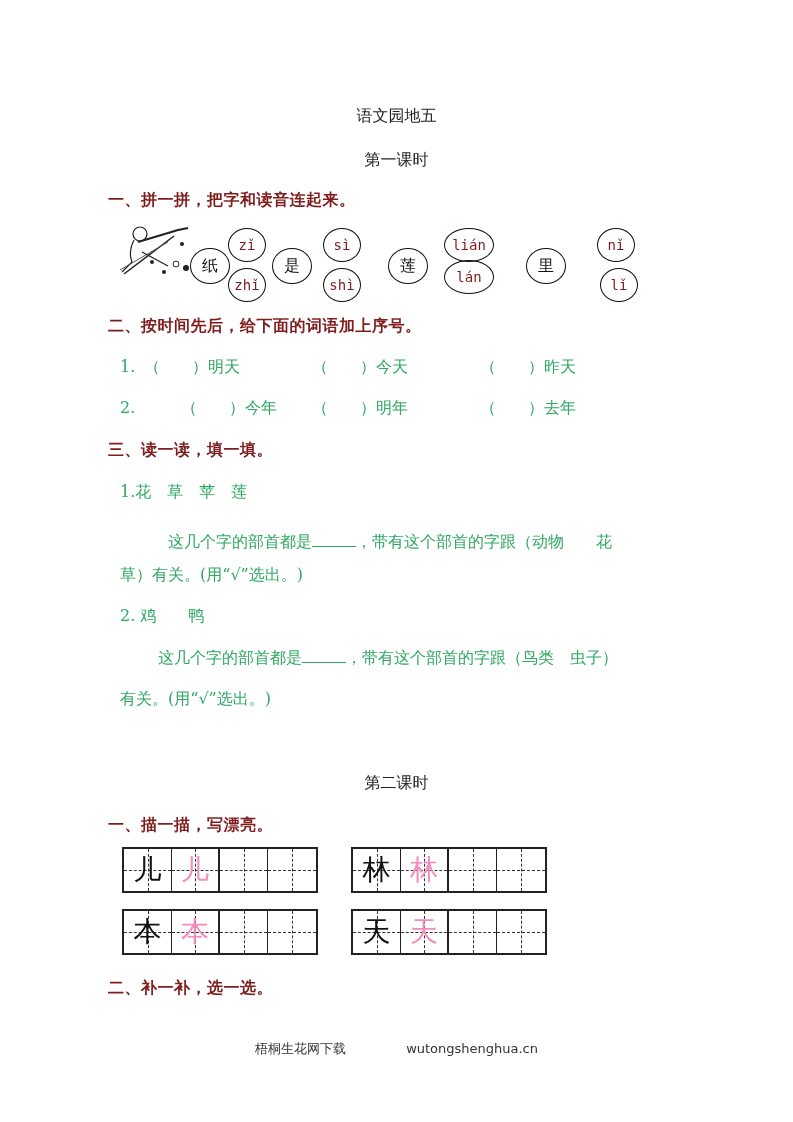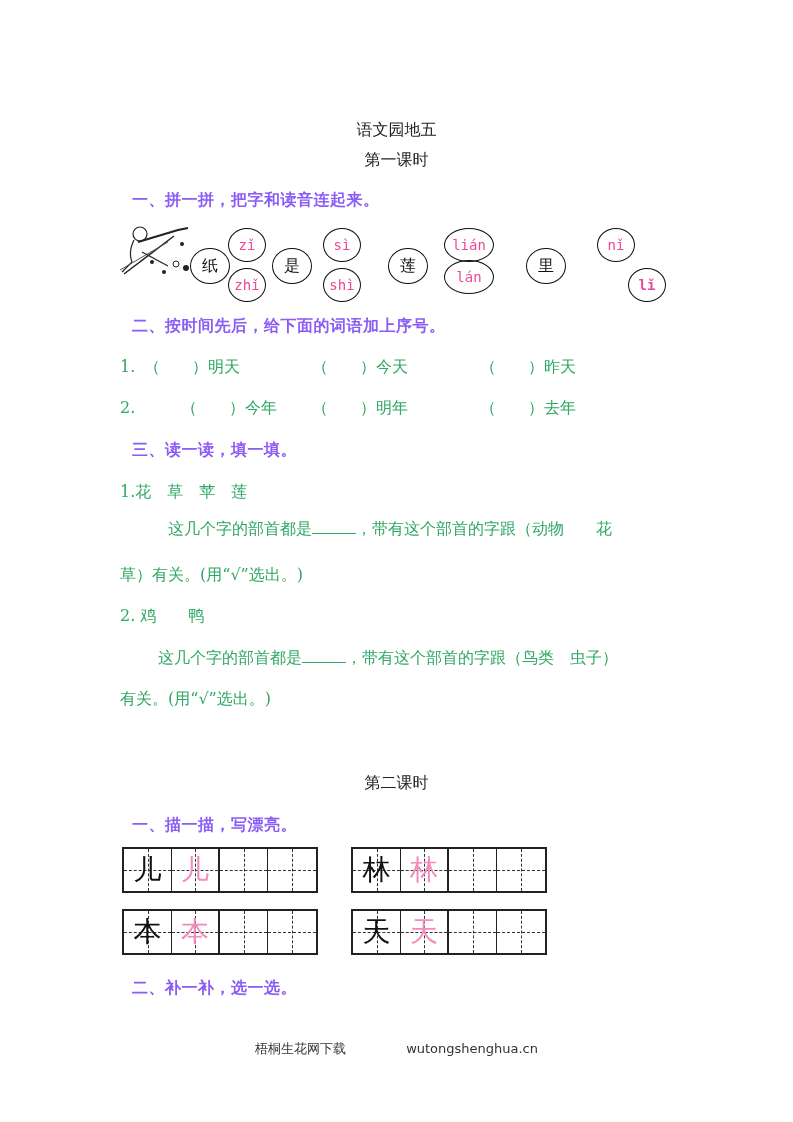--- a/index.html
+++ b/index.html
@@ -1,27 +1,27 @@
 <!DOCTYPE html>
 <html><head>
 <meta charset="utf-8">
 <style>
   html, body { margin:0; padding:0; background:#ffffff; }
   body { width:793px; height:1122px; position:relative; overflow:hidden;
          font-family:"DejaVu Serif", "Liberation Serif", serif; color:#222; }
   .abs { position:absolute; }
   .title { left:0; width:793px; text-align:center; font-size:16px; color:#222; }
-  .heading { left:132px; font-size:16px; font-weight:bold; color:#8b5cf6;
+  .heading { left:108px; font-size:16px; font-weight:bold; color:#7f1d1d;
              font-family:"DejaVu Sans", "Liberation Sans", sans-serif; letter-spacing:0.5px; }
   .body-g { color:#2ea862; font-size:16px; }
   
   .oval { position:absolute; border:1.4px solid #111; border-radius:50%; box-sizing:border-box;
           display:flex; align-items:center; justify-content:center; }
   .oval.char { font-size:16px; color:#111; }
-  .oval.py { font-size:14px; color:#ec4899; font-family:"DejaVu Sans Mono","Liberation Mono",monospace; }
+  .oval.py { font-size:14px; color:#7f1d1d; font-family:"DejaVu Sans Mono","Liberation Mono",monospace; }
   .illus { position:absolute; left:118px; top:222px; width:80px; height:55px; }
   
   .row { position:absolute; left:120px; font-size:16px; color:#2ea862; }
   .row span { position:absolute; white-space:nowrap; }
   
   .grid { position:absolute; display:flex; border:2px solid #222; box-sizing:border-box; height:46px; }
   .cell { width:48px; height:42px; border-right:1.4px solid #222; position:relative; box-sizing:border-box;
           display:flex; align-items:center; justify-content:center; font-size:28px;
           font-family:"DejaVu Sans","Liberation Sans",sans-serif; }
   .cell.thick { border-right:2.5px solid #222; }
@@ -32,21 +32,21 @@
   .cell .ch.model { color:#111; }
   .cell .ch.trace { color:#f28cbc; }
   .footer { left:0; width:793px; text-align:center; top:1040px; font-size:13px; color:#333;
             font-family:"DejaVu Sans","Liberation Sans",sans-serif; }
   .footer span { margin:0 28px; }
   .blank { display:inline-block; width:44px; border-bottom:1.2px solid #2ea862; height:14px; vertical-align:baseline; }
 </style>
 </head>
 <body>
 
-<div class="abs title" style="top:120px;">语文园地五</div>
+<div class="abs title" style="top:106px;">语文园地五</div>
 <div class="abs title" style="top:150px;">第一课时</div>
 
 <div class="abs heading" style="top:190px;">一、拼一拼，把字和读音连起来。</div>
 
 <svg class="illus" viewBox="0 0 80 55">
   <circle cx="22" cy="12" r="7" fill="none" stroke="#222" stroke-width="1.2"></circle>
   <path d="M16 18 Q10 30 14 40 L4 50" fill="none" stroke="#222" stroke-width="1.2"></path>
   <path d="M20 20 L60 8 L70 6" fill="none" stroke="#222" stroke-width="2"></path>
   <path d="M6 52 L56 14" fill="none" stroke="#222" stroke-width="1.5"></path>
   <path d="M2 48 L50 20" fill="none" stroke="#555" stroke-width="1"></path>
@@ -65,39 +65,39 @@
 <div class="oval char" style="left:272px;top:248px;width:40px;height:36px;">是</div>
 <div class="oval py" style="left:323px;top:228px;width:38px;height:34px;">sì</div>
 <div class="oval py" style="left:323px;top:268px;width:38px;height:34px;">shì</div>
 
 <div class="oval char" style="left:388px;top:248px;width:40px;height:36px;">莲</div>
 <div class="oval py" style="left:444px;top:228px;width:50px;height:34px;">lián</div>
 <div class="oval py" style="left:444px;top:260px;width:50px;height:34px;">lán</div>
 
 <div class="oval char" style="left:526px;top:248px;width:40px;height:36px;">里</div>
 <div class="oval py" style="left:597px;top:228px;width:38px;height:34px;">nǐ</div>
-<div class="oval py" style="left:628px;top:268px;width:38px;height:34px;font-weight:bold;">lǐ</div>
+<div class="oval py" style="left:600px;top:268px;width:38px;height:34px;">lǐ</div>
 
 <div class="abs heading" style="top:316px;">二、按时间先后，给下面的词语加上序号。</div>
 <div class="row" style="top:357px;">
   <span style="left:0;">1.</span>
   <span style="left:24px;">（　　）明天</span>
   <span style="left:192px;">（　　）今天</span>
   <span style="left:360px;text-align:right;">（　　）昨天</span>
 </div>
 <div class="row" style="top:398px;">
   <span style="left:0;">2.</span>
   <span style="left:24px;margin-left:37px;">（　　）今年</span>
   <span style="left:192px;">（　　）明年</span>
   <span style="left:360px;">（　　）去年</span>
 </div>
 
 <div class="abs heading" style="top:440px;">三、读一读，填一填。</div>
 <div class="abs body-g" style="left:120px;top:482px;">1.花　草　苹　莲</div>
-<div class="abs body-g" style="left:168px;top:519px;white-space:nowrap;">
+<div class="abs body-g" style="left:168px;top:532px;white-space:nowrap;">
   <span>这几个字的部首都是</span><span class="blank"></span><span>，带有这个部首的字跟（动物　　花</span>
 </div>
 <div class="abs body-g" style="left:120px;top:565px;">草）有关。(用“√”选出。)</div>
 
 <div class="abs body-g" style="left:120px;top:606px;">2. 鸡　　鸭</div>
 <div class="abs body-g" style="left:158px;top:648px;white-space:nowrap;">
   <span>这几个字的部首都是</span><span class="blank"></span><span>，带有这个部首的字跟（鸟类　虫子）</span>
 </div>
 <div class="abs body-g" style="left:120px;top:689px;">有关。(用“√”选出。)</div>
 

